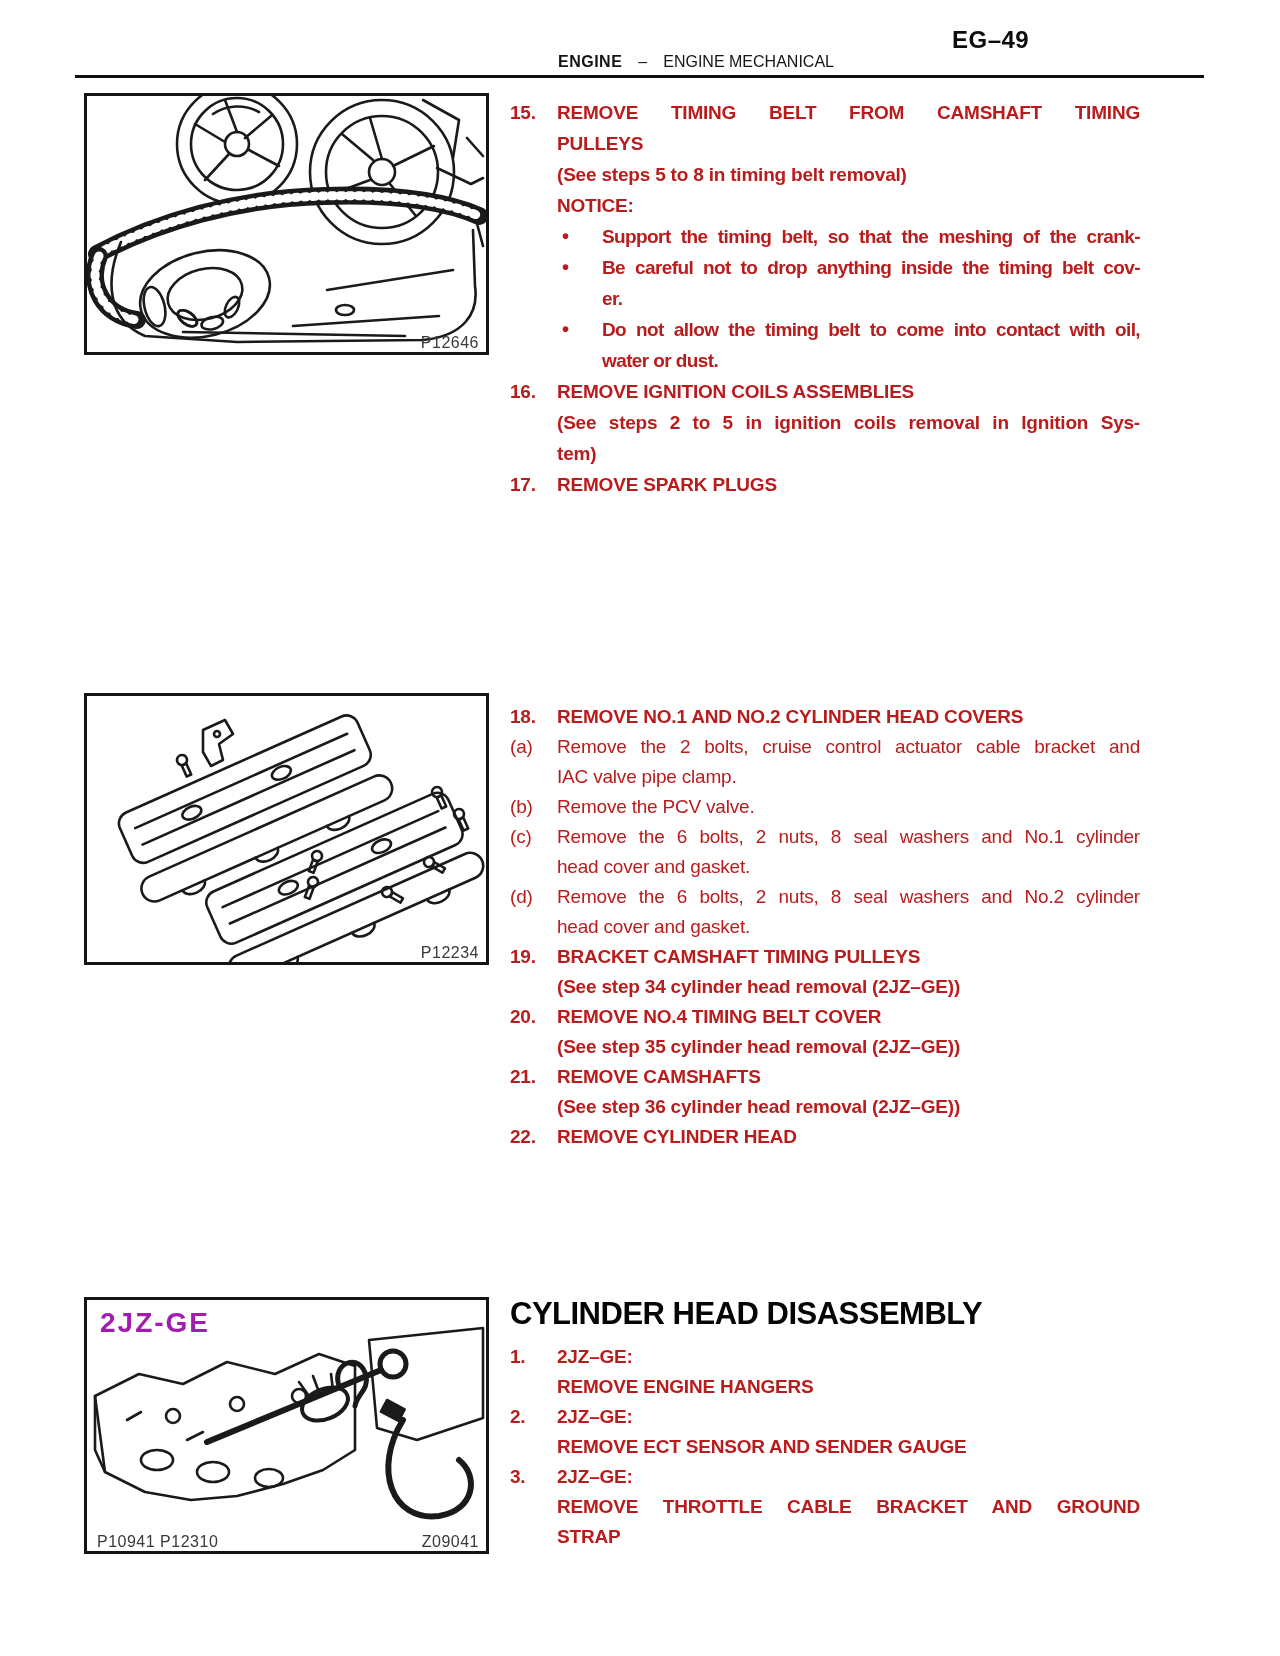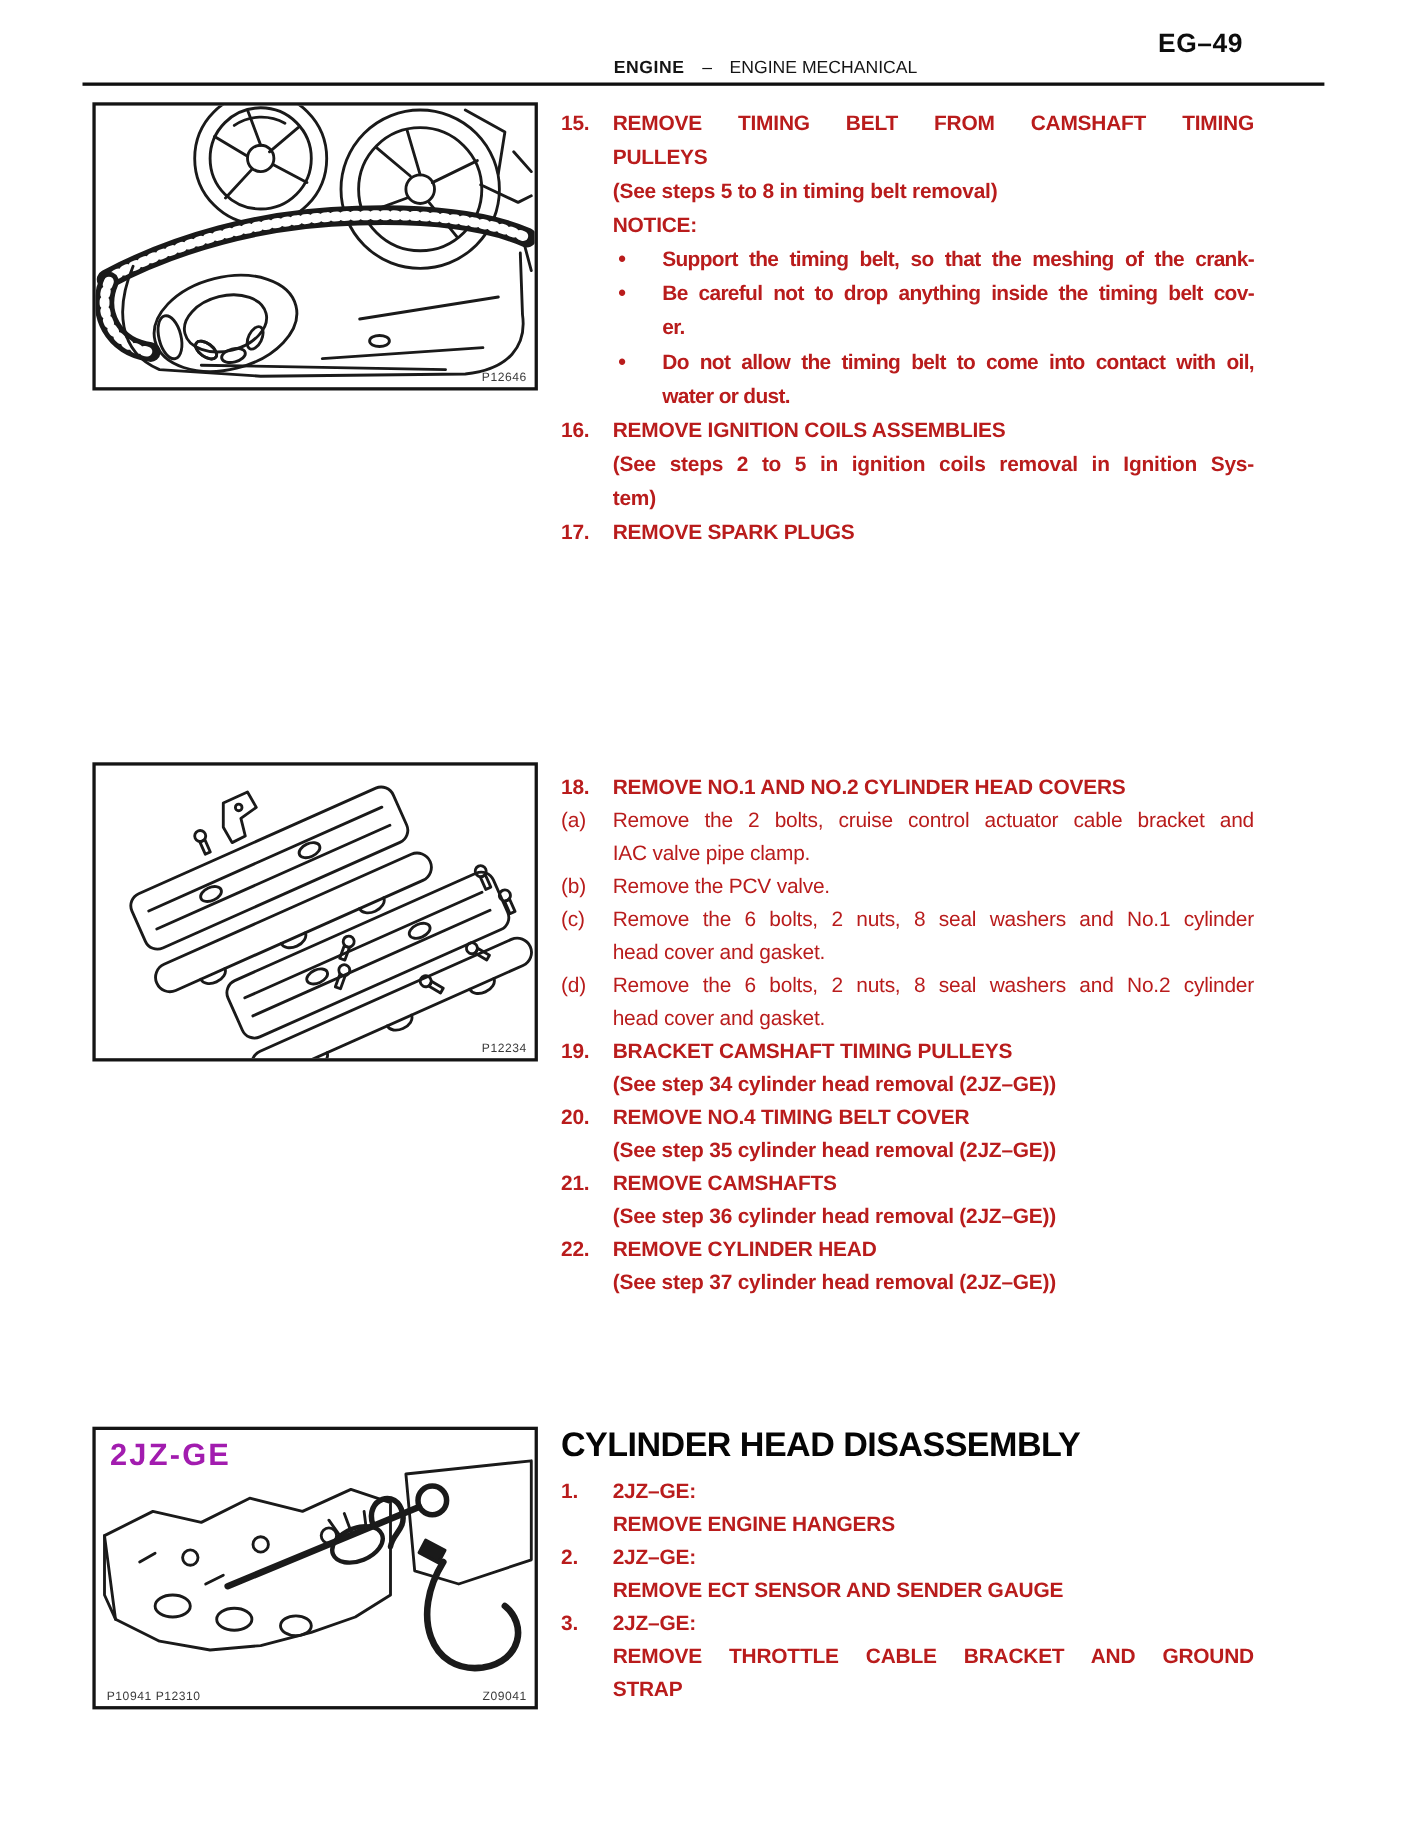--- a/index.html
+++ b/index.html
@@ -2,37 +2,37 @@
 <html><head>
 <meta charset="utf-8">
 <style>
   html,body{margin:0;padding:0}
   body{
     width:1280px;height:1656px;position:relative;background:#ffffff;
     font-family:"Liberation Sans",sans-serif;color:#000;overflow:hidden;
   }
   
   .page-code{
-    position:absolute;top:26px;left:1000px;width:130px;text-align:right;
+    position:absolute;top:26px;left:952px;width:130px;
     font-size:24px;font-weight:700;letter-spacing:.5px;color:#0d0d0d;
   }
   .header-line{
     position:absolute;top:53px;left:536px;font-size:16px;color:#141414;white-space:nowrap;margin-left:22px;
   }
   .header-line .sec{font-weight:700;letter-spacing:.5px}
   .header-line .sep{display:inline-block;margin:0 16px}
   .rule{position:absolute;top:75px;left:75px;width:1129px;height:3px;background:#0f0f0f}
 
   
   .figure{position:absolute;left:84px;background:#fff;border:3px solid #141414}
   #fig1{top:93px;width:399px;height:256px}
   #fig2{top:693px;width:399px;height:266px}
   #fig3{top:1297px;width:399px;height:251px}
   .figure svg{display:block;width:100%;height:100%}
-  .fig-code{position:absolute;font-size:11px;color:#3a3a3a;letter-spacing:.5px;line-height:12px}
+  .fig-code{position:absolute;font-size:16px;color:#3a3a3a;letter-spacing:.5px;line-height:12px}
   .fig-code.br{right:7px;bottom:3px}
   .fig-code.bl{left:10px;bottom:3px}
   .engine-label{
     position:absolute;top:7px;left:13px;font-size:28px;font-weight:700;
     letter-spacing:2px;color:#a21caf;
   }
 
   
   .rc{position:absolute;left:510px;width:630px}
   #blockA{top:97px}
@@ -293,24 +293,20 @@
       <span class="t">REMOVE CAMSHAFTS</span>
     </div>
     <div class="row b">
       <span class="m"></span>
       <span class="t">(See step 36 cylinder head removal (2JZ–GE))</span>
     </div>
     <div class="row b">
       <span class="m">22.</span>
       <span class="t">REMOVE CYLINDER HEAD</span>
     </div>
-    <div class="row b">
-      <span class="m"></span>
-      <span class="t">(See step 37 cylinder head removal (2JZ–GE))</span>
-    </div>
   </div>
 <div class="rc" id="blockC">
   <h1 class="disassembly-title">CYLINDER HEAD DISASSEMBLY</h1>
   <div id="blockC-rows">
       <div class="row b">
         <span class="m">1.</span>
         <span class="t">2JZ–GE:</span>
       </div>
       <div class="row b">
         <span class="m"></span>

